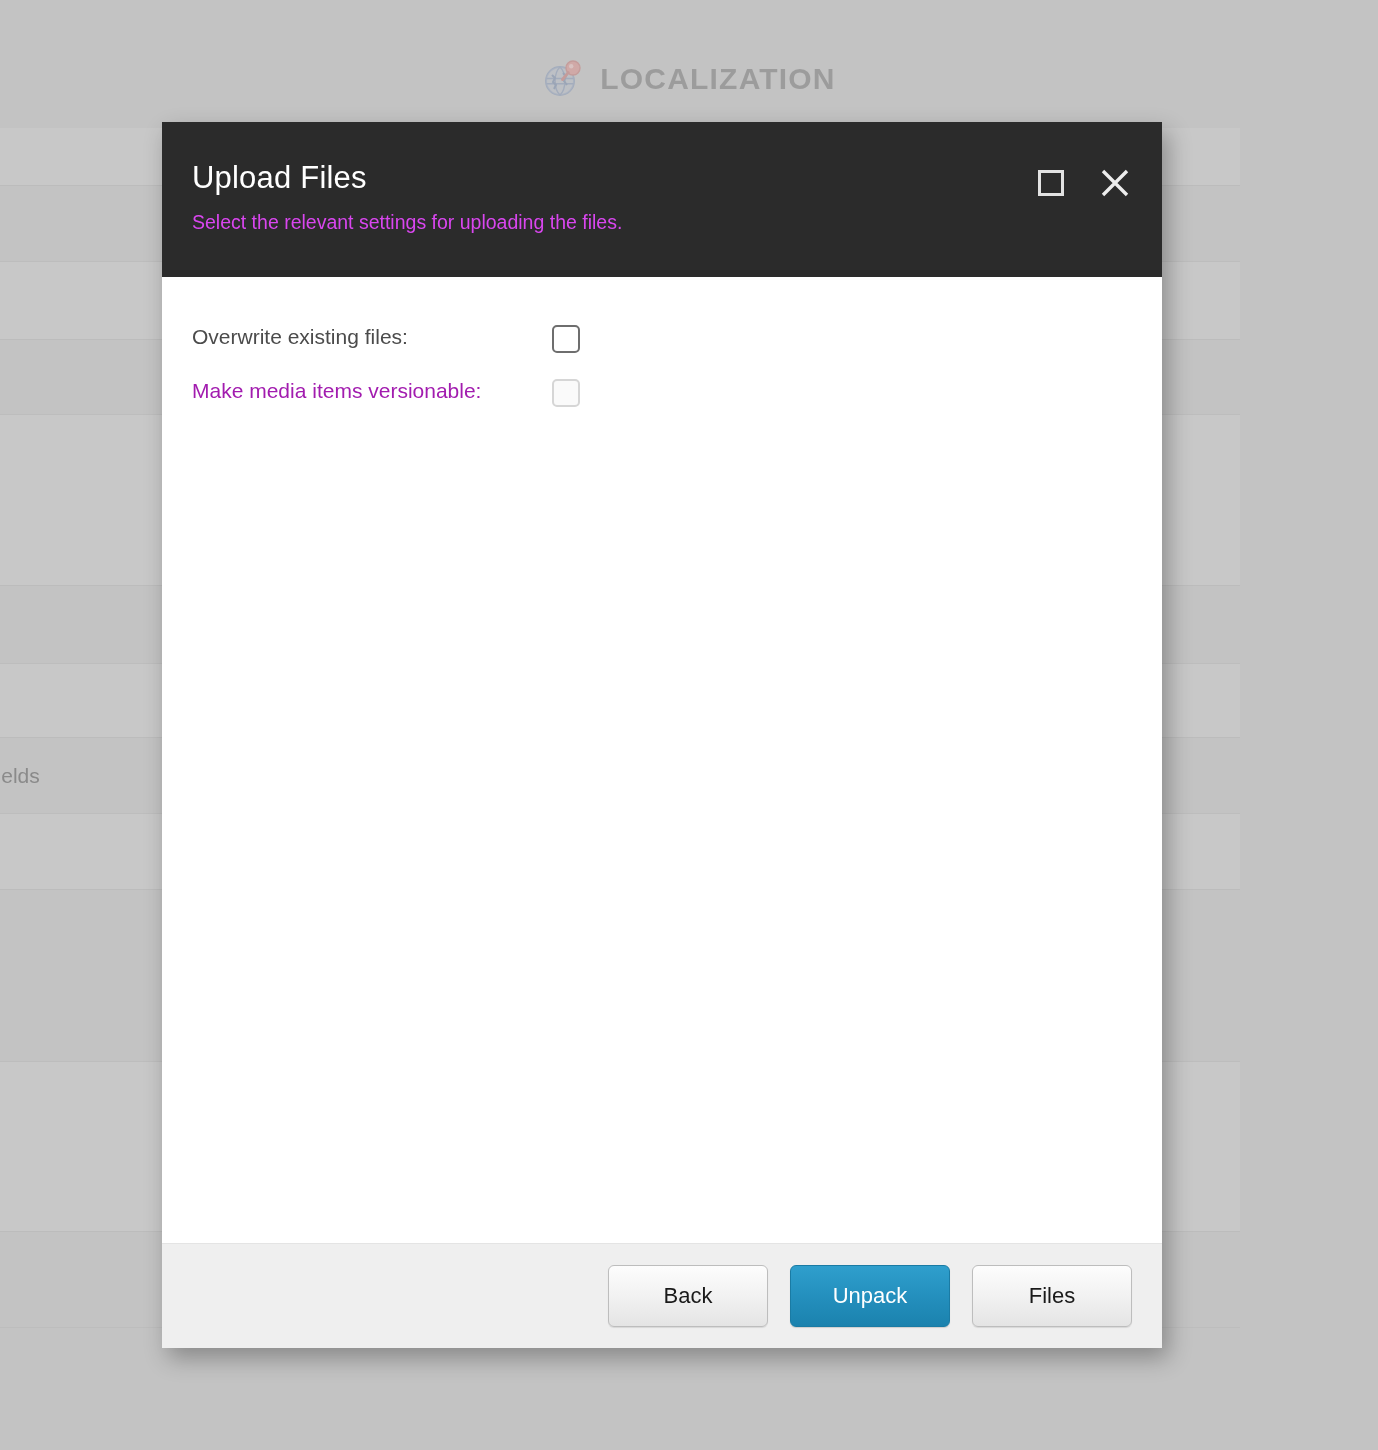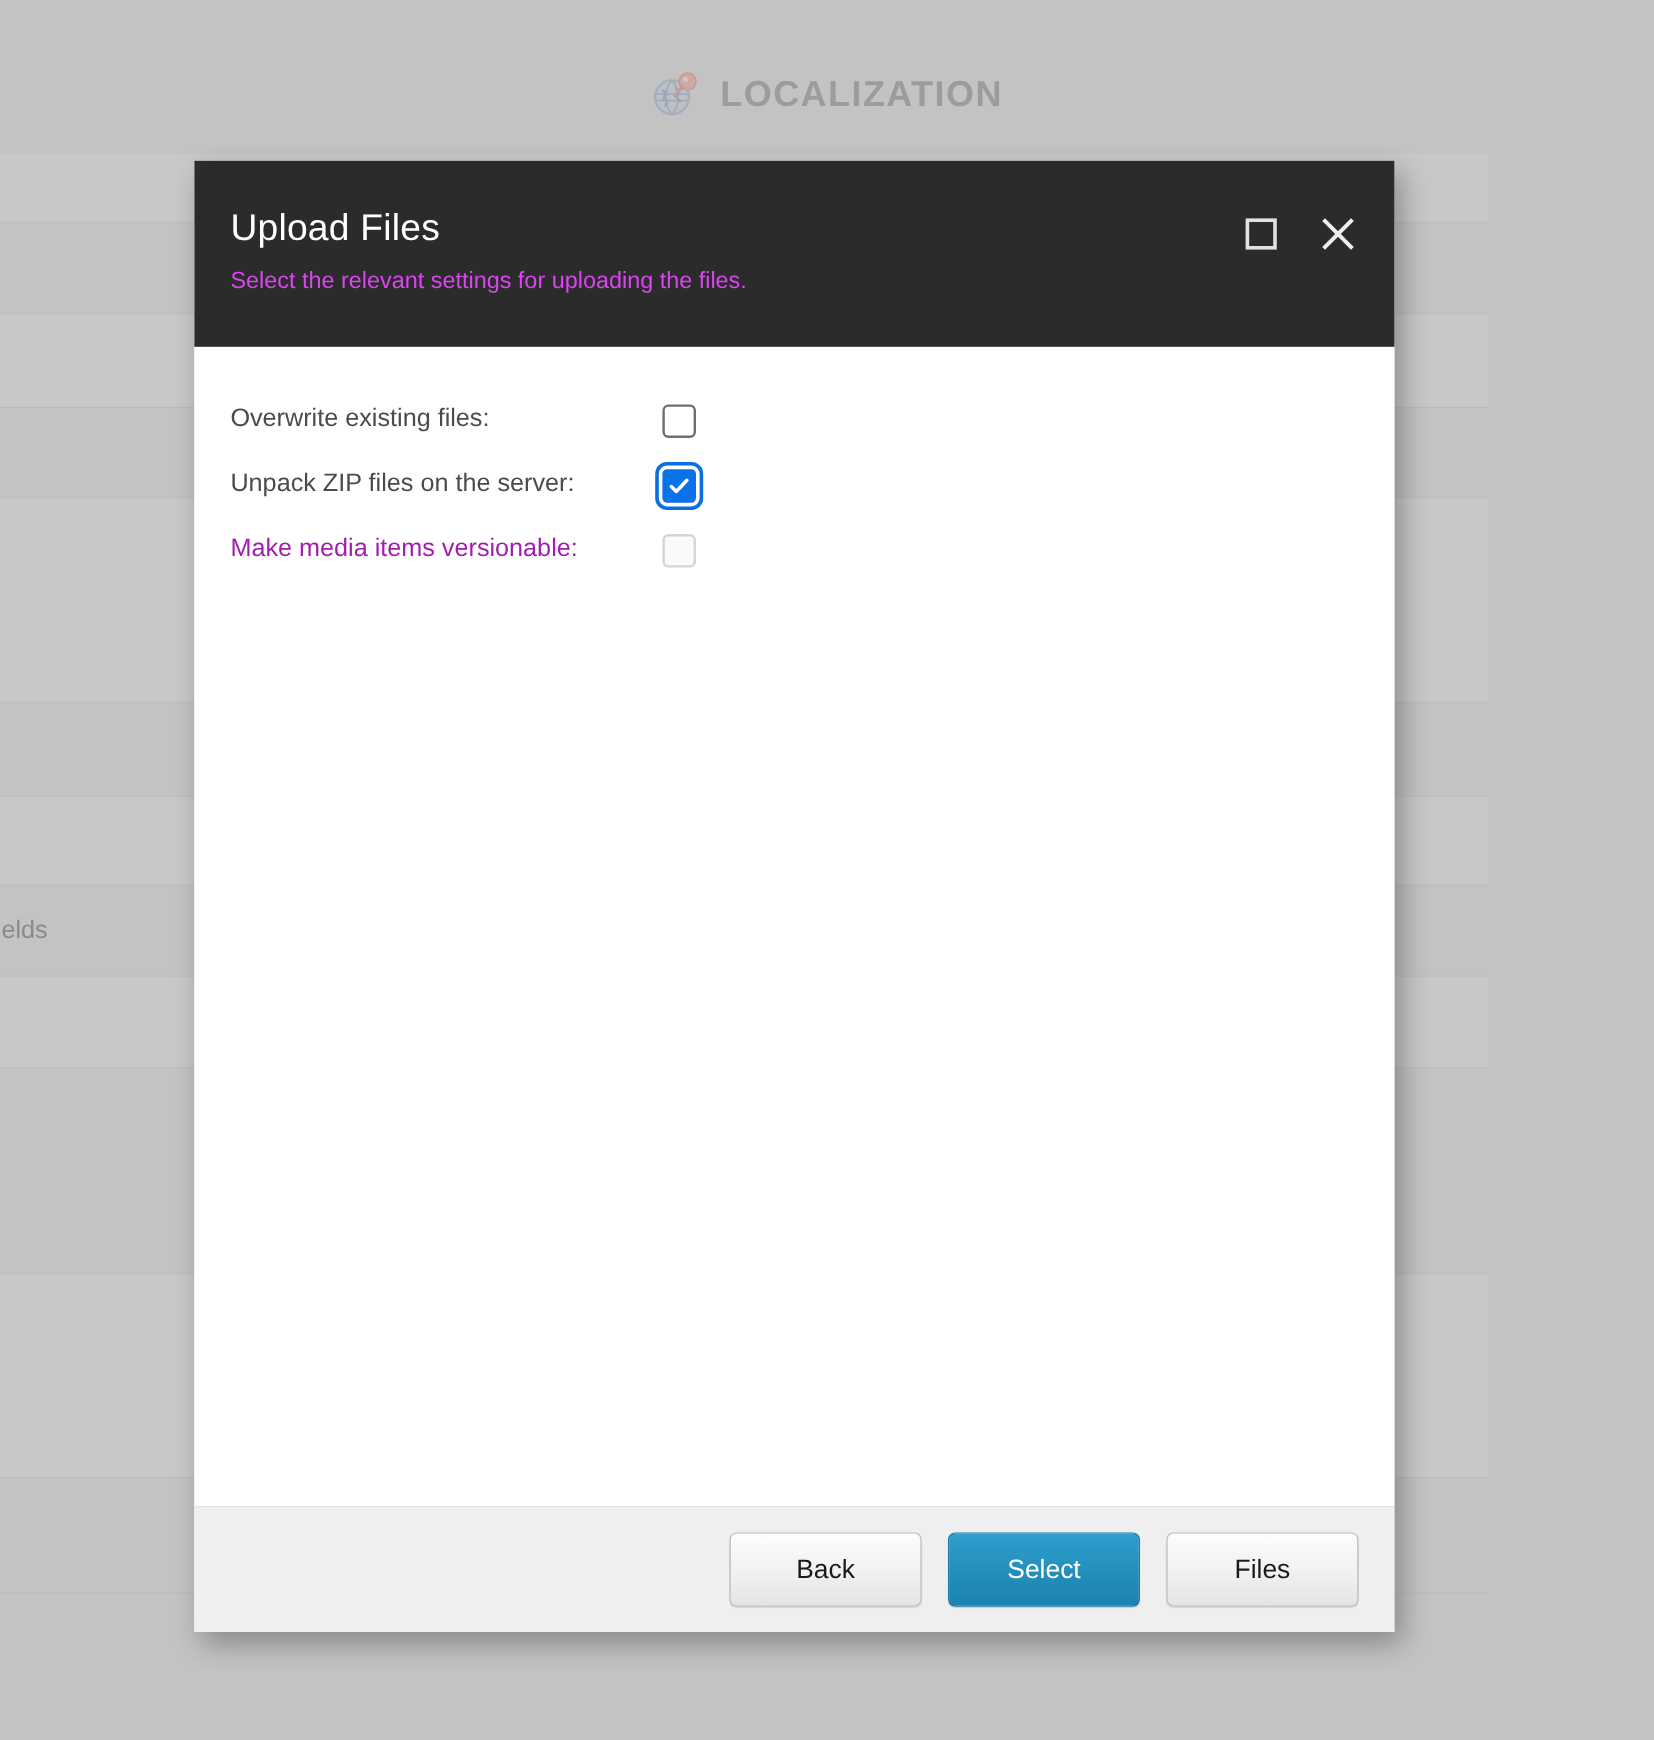--- a/index.html
+++ b/index.html
@@ -72,21 +72,20 @@
   #modal {
     position: absolute;
     left: 162px;
     top: 122px;
     width: 1000px;
     height: 1226px;
     background: #ffffff;
     box-shadow: 6px 10px 22px rgba(0,0,0,.30);
     display: flex;
     flex-direction: column;
-    margin-top: 12px;
   }
 
   .modal-header {
     background: #2b2b2b;
     height: 155px;
     flex: 0 0 155px;
     position: relative;
     padding: 38px 30px 0 30px;
   }
   .modal-title {
@@ -261,34 +260,26 @@
       </div>
     </div>
 
     <div class="modal-body">
       <div id="options-list">
           <div class="opt-row">
             <span class="opt-label">Overwrite existing files:</span>
             <span class="cbx"></span>
           </div>
           <div class="opt-row">
-            <span class="opt-label">Unpack ZIP files on the server:</span>
-            <span class="cbx checked">
-              <svg width="20" height="20" viewBox="0 0 20 20">
-                <path d="M3.4 10.4 L7.6 14.6 L16.4 5.2" fill="none" stroke="#ffffff" stroke-width="2.9" stroke-linecap="round" stroke-linejoin="round"></path>
-              </svg>
-            </span>
-          </div>
-          <div class="opt-row">
             <span class="opt-label muted">Make media items versionable:</span>
             <span class="cbx disabled"></span>
           </div>
         </div>
     </div>
 
     <div class="modal-footer">
       <button class="btn btn-default">Back</button>
-      <button class="btn btn-primary">Select</button>
+      <button class="btn btn-primary">Unpack</button>
       <button class="btn btn-default">Files</button>
     </div>
 
   </div>
 </div>
 
 </body></html>

